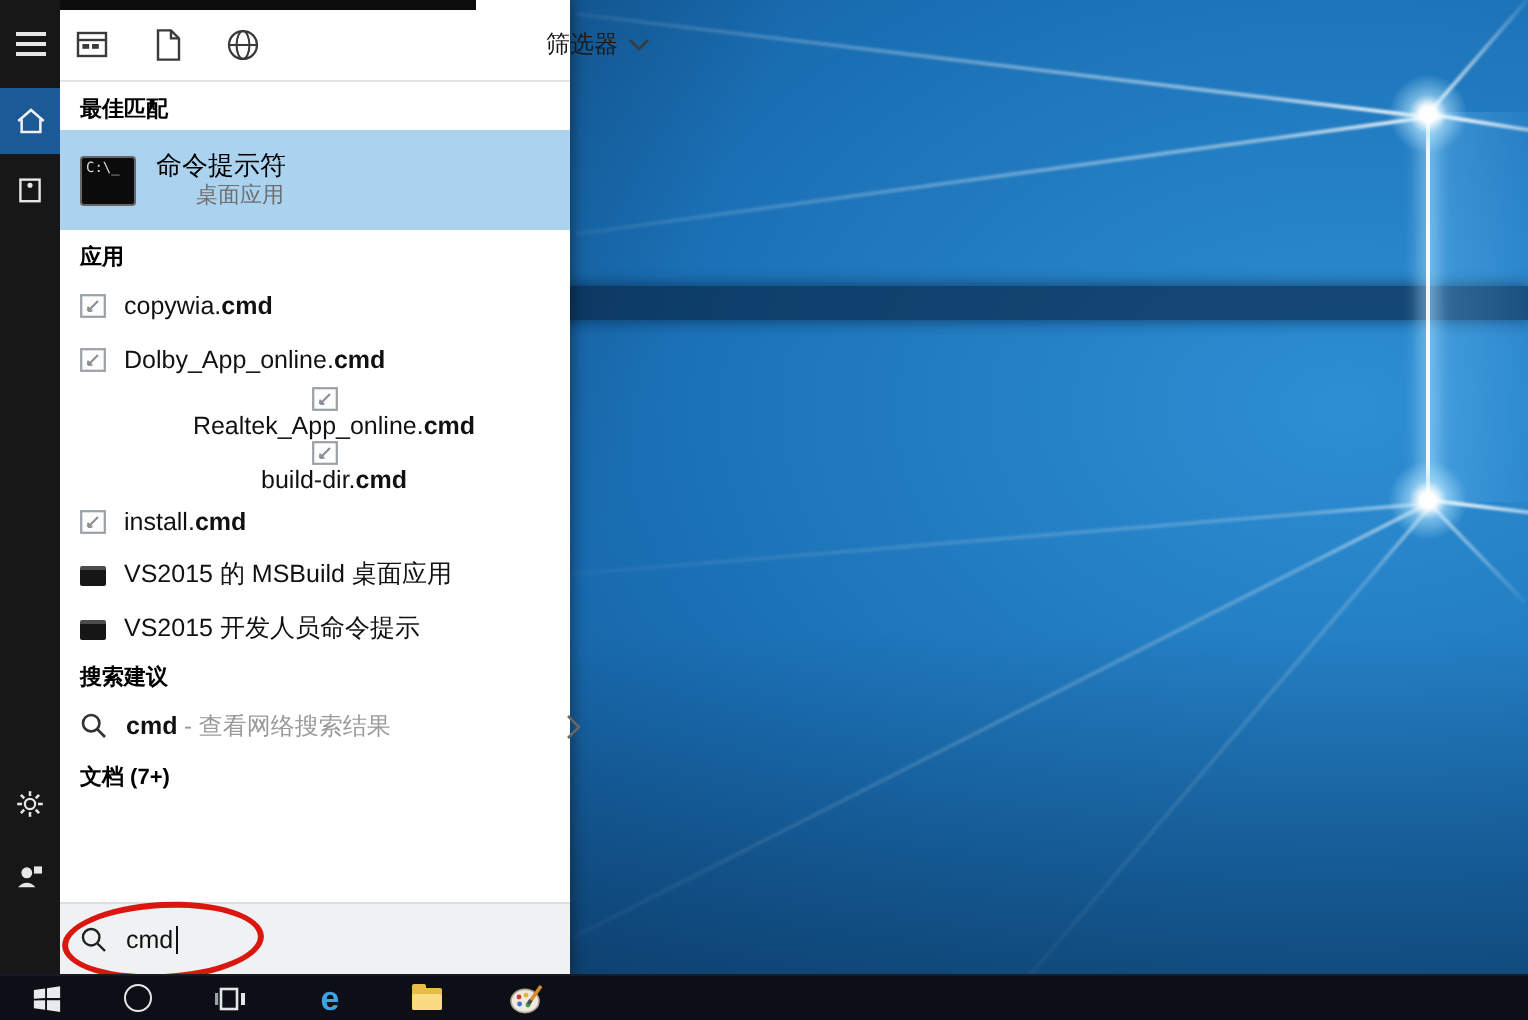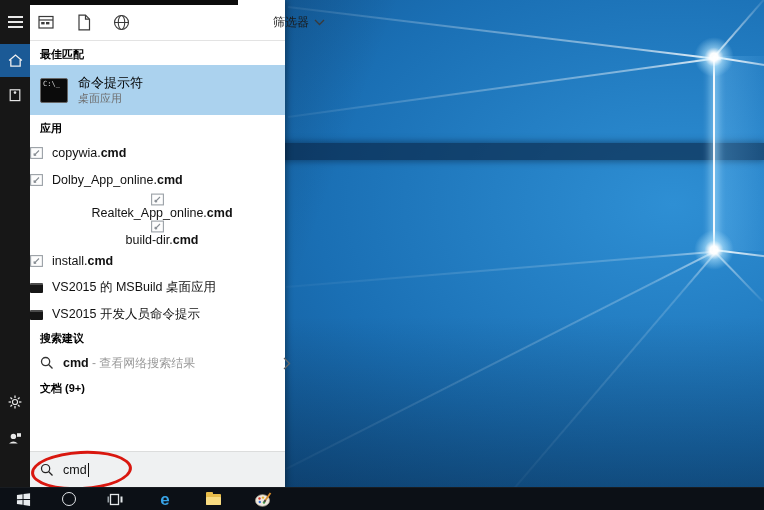--- a/index.html
+++ b/index.html
@@ -39,22 +39,22 @@
   .topbar{position:absolute;left:0;top:5px;width:303px;height:34px;display:flex;align-items:center;padding:0 8px;box-sizing:border-box;gap:22px;}
   .filterwrap{margin-left:auto;display:flex;align-items:center;gap:5px;cursor:default;}
   .filterlbl{font-size:12px;color:#1a1a1a;}
   .sep{position:absolute;left:0;top:40px;width:255px;height:1px;background:#e3e3e3;}
   .hdr{position:absolute;left:10px;font-size:11px;font-weight:bold;color:#000;}
   .bm-row{position:absolute;left:0;top:65px;width:255px;height:50px;background:#abd2ee;display:flex;align-items:center;}
   .bm-ic{margin-left:10px;width:28px;height:25px;background:#0b0b0b;border:1px solid #666;border-radius:2px;box-sizing:border-box;position:relative;text-align:right;}
   .bm-ic span{position:absolute;left:2px;top:1px;font-family:"DejaVu Sans Mono","Liberation Mono",monospace;font-size:7px;color:#d8d8d8;}
   .bm-txt{margin-left:10px;line-height:1;}
   .bm-title{font-size:13px;color:#000;}
-  .bm-sub{font-size:11px;color:#6e6e6e;margin-top:4px;}
-  .row{position:absolute;left:0;width:255px;height:27px;display:flex;align-items:center;box-sizing:border-box;}
+  .bm-sub{font-size:11px;color:#6e6e6e;margin-top:4px;margin-left:20px;}
+  .row{position:absolute;left:0;width:255px;height:27px;display:flex;align-items:center;padding-left:10px;box-sizing:border-box;}
   .rowtext{margin-left:9px;font-size:12.5px;color:#111;white-space:nowrap;}
   .rowtext b{font-weight:bold;}
   .cmdfile{width:13px;height:12px;flex:0 0 13px;}
   .term{width:13px;height:10px;flex:0 0 13px;background:#161616;border-radius:1px;border-top:2px solid #4c4c4c;box-sizing:border-box;}
   .sugg-row{position:absolute;left:0;top:350px;width:271px;height:26px;display:flex;align-items:center;padding:0 10px;box-sizing:border-box;}
   .sugg-txt{margin-left:9px;font-size:12.5px;color:#111;}
   .sugg-txt b{font-weight:bold;}
   .sugg-rest{color:#9a9a9a;font-size:12px;}
   .sugg-chev{margin-left:auto;}
   .searchbox{position:absolute;left:0;top:451px;width:255px;height:37px;background:#eff1f2;border-top:1px solid #dcdddd;box-sizing:border-box;display:flex;align-items:center;padding-left:10px;}
@@ -230,21 +230,21 @@
       <svg width="14" height="14" viewBox="0 0 15 15">
         <circle cx="6" cy="6" r="4.4" fill="none" stroke="#333" stroke-width="1.4"></circle>
         <line x1="9.4" y1="9.4" x2="13.4" y2="13.4" stroke="#333" stroke-width="1.4"></line>
       </svg>
       <span class="sugg-txt"><b>cmd</b><span class="sugg-rest"> - 查看网络搜索结果</span></span>
       <svg class="sugg-chev" width="8" height="13" viewBox="0 0 8 13">
         <polyline points="1,1 6.5,6.5 1,12" fill="none" stroke="#666" stroke-width="1.3"></polyline>
       </svg>
     </div>
 
-    <div class="hdr" style="top:381px;">文档 (9+)</div>
+    <div class="hdr" style="top:381px;">文档 (7+)</div>
 
     <div class="searchbox">
       <svg width="14" height="14" viewBox="0 0 15 15">
         <circle cx="6" cy="6" r="4.4" fill="none" stroke="#222" stroke-width="1.3"></circle>
         <line x1="9.4" y1="9.4" x2="13.4" y2="13.4" stroke="#222" stroke-width="1.3"></line>
       </svg>
       <span class="sb-text">cmd</span>
         <span class="caret"></span>
     </div>
 

